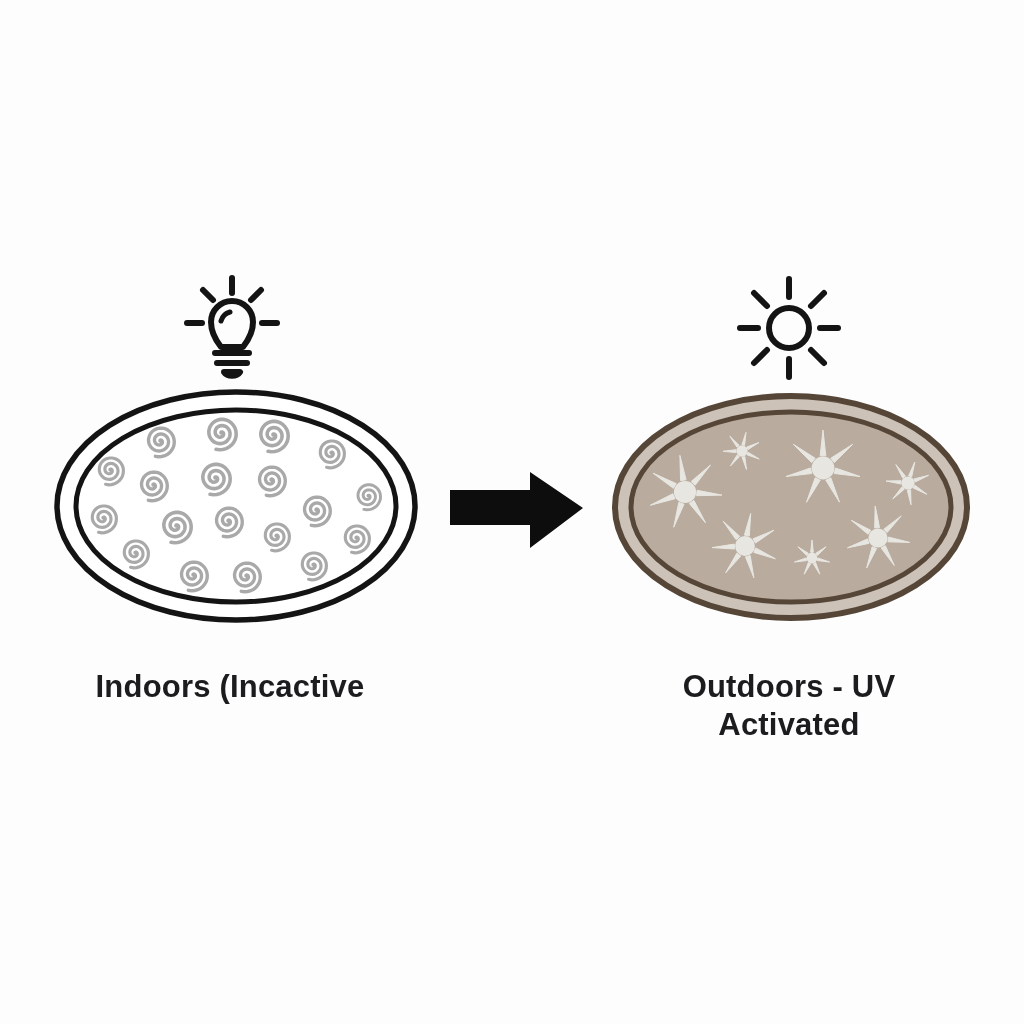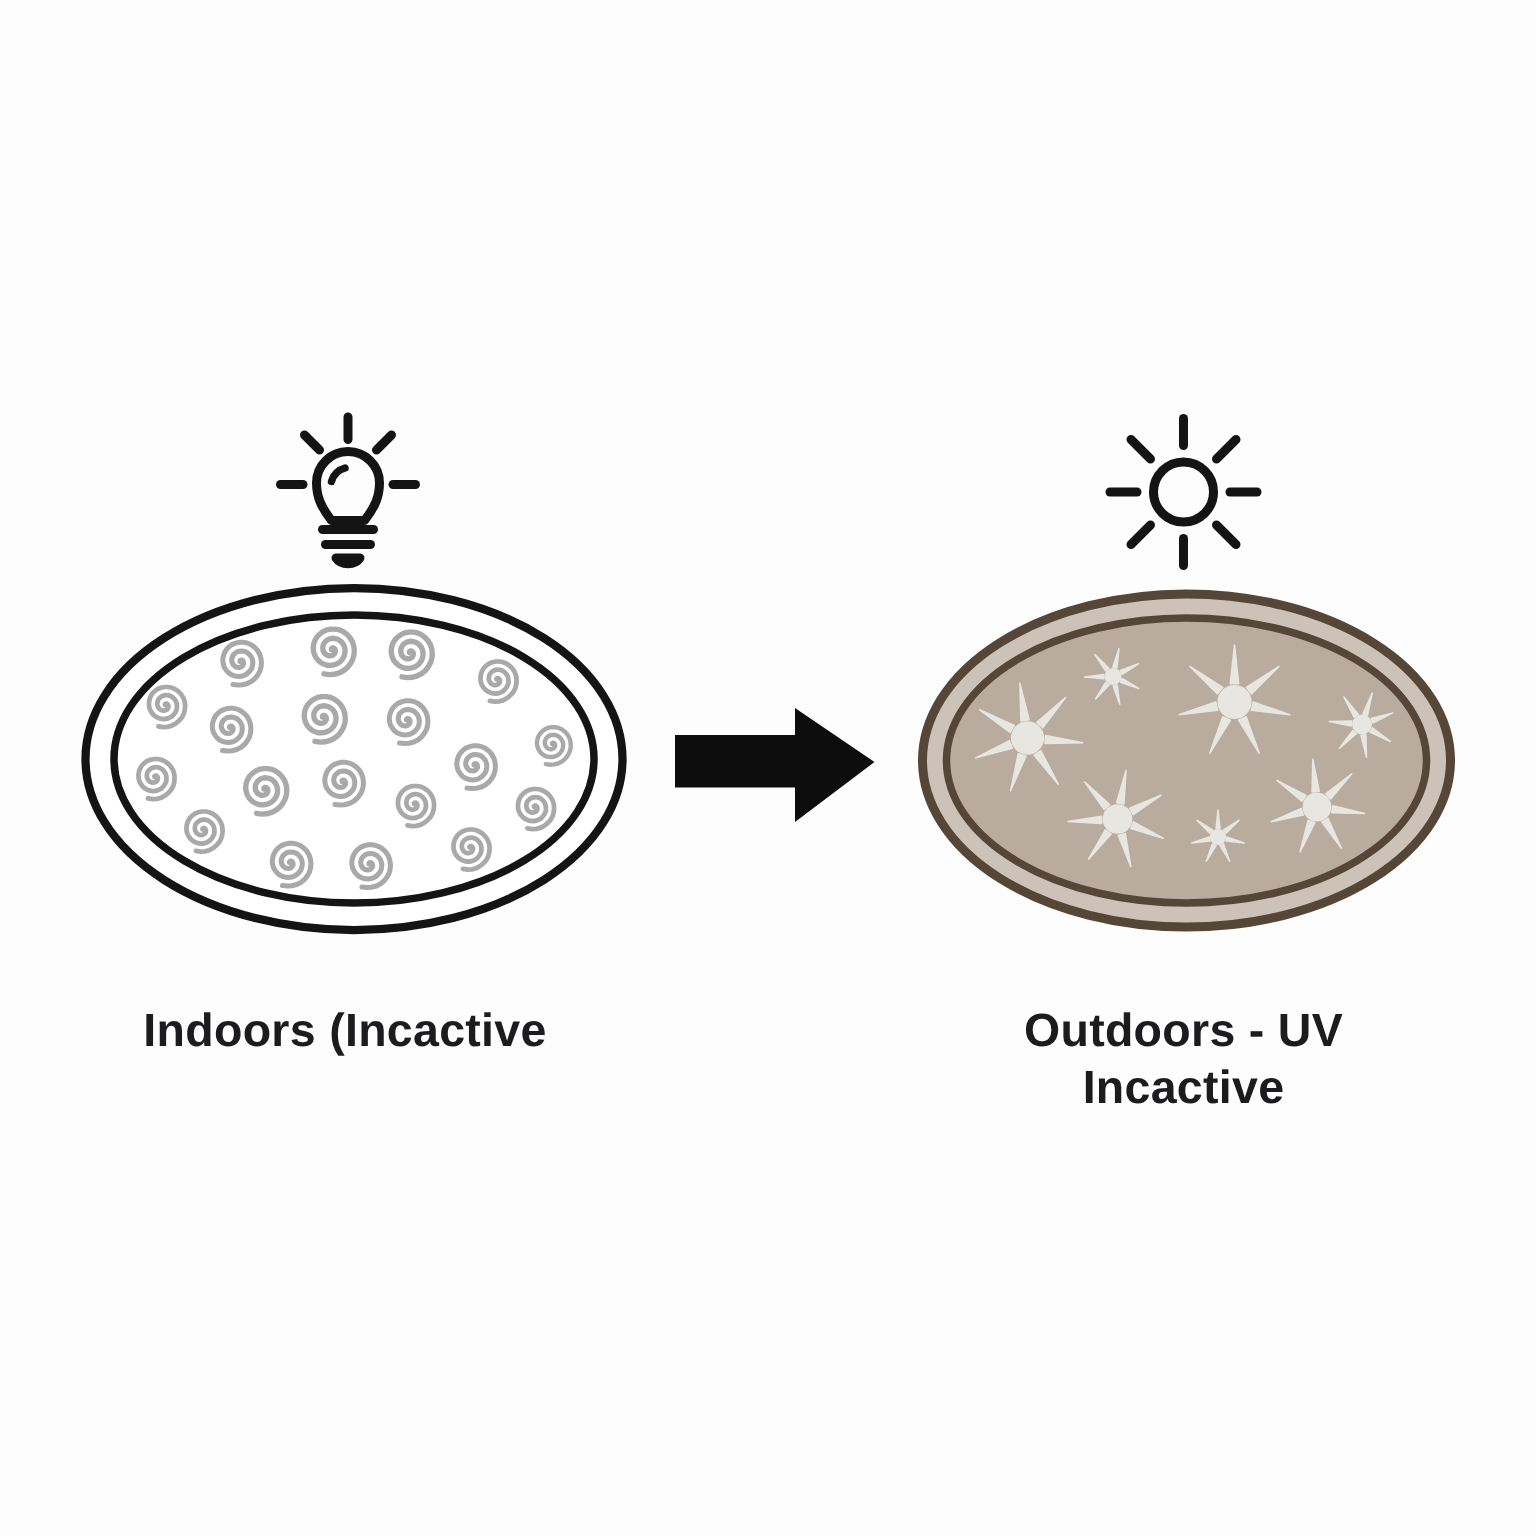--- a/index.html
+++ b/index.html
@@ -123,16 +123,16 @@
           <path d="M874.7,528.0L875.2,506.1L879.5,527.5ZM883.8,529.2L901.2,515.9L887.1,532.6ZM888.5,537.1L909.7,542.4L887.9,541.8ZM885.3,545.6L894.3,565.5L881.2,548.1ZM876.6,548.5L866.7,567.9L872.1,546.8ZM868.9,543.4L847.5,547.8L867.5,538.9ZM868.1,534.3L851.3,520.3L870.7,530.3Z" fill="#e8e6e1" stroke="#e8e6e1" stroke-width="1" stroke-linejoin="round"></path>
         </g>
     </g>
   </svg>
 
   <div class="label" id="left-label">
     <div>Indoors (Incactive</div>
   </div>
   <div class="label" id="right-label">
     <div>Outdoors - UV</div>
-    <div>Incactive</div>
+    <div>Activated</div>
   </div>
 
 </div>
 
 </body></html>

